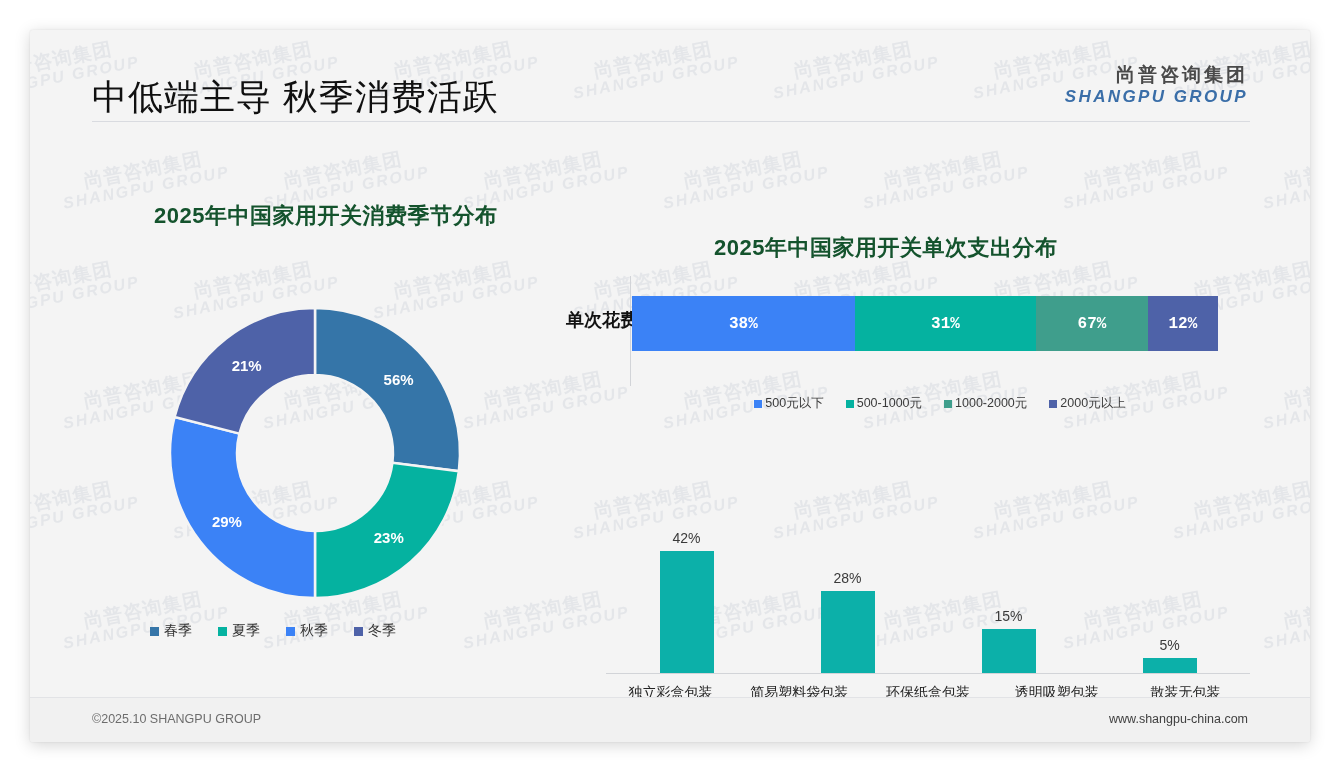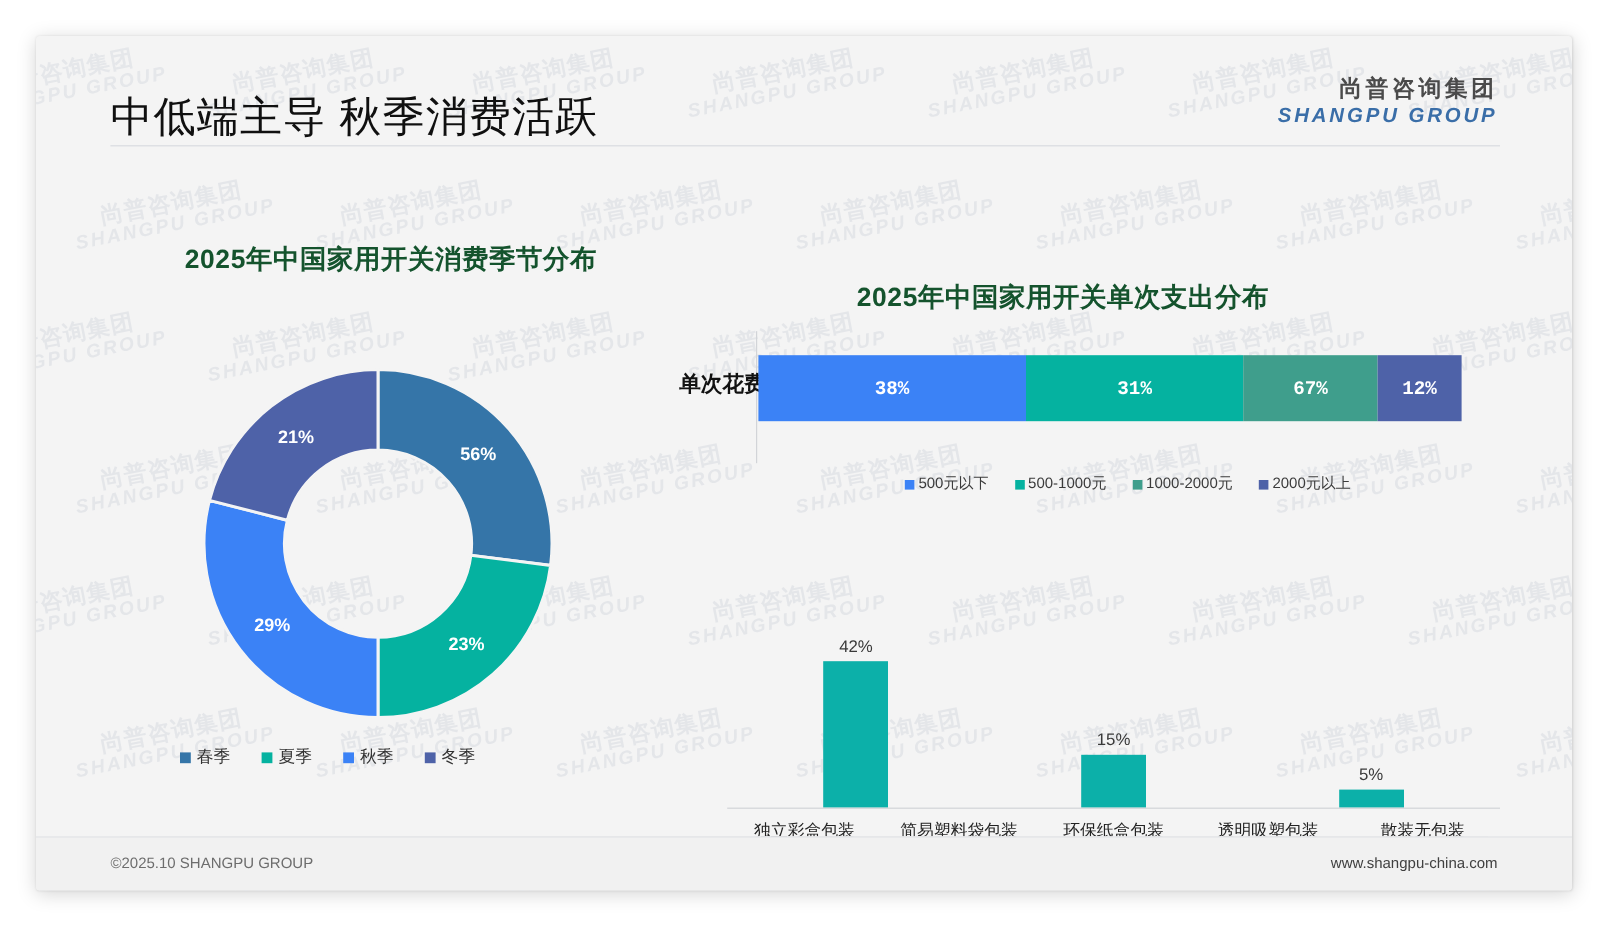--- a/index.html
+++ b/index.html
@@ -445,20 +445,24 @@
       </div>
     </div>
 
   <div id="bars-wrap">
     <div id="bars-plot">
         <div class="bar-col">
           <div class="bar-val">42%</div>
           <div class="bar-rect" style="height:122.5px;background:#0cb0a9"></div>
         </div>
         <div class="bar-col">
+          <div class="bar-val">28%</div>
+          <div class="bar-rect" style="height:81.66666666666667px;background:#0cb0a9"></div>
+        </div>
+        <div class="bar-col">
           <div class="bar-val">15%</div>
           <div class="bar-rect" style="height:43.75px;background:#0cb0a9"></div>
         </div>
         <div class="bar-col">
           <div class="bar-val">5%</div>
           <div class="bar-rect" style="height:14.583333333333334px;background:#0cb0a9"></div>
         </div>
       </div>
     <div id="bars-axis"></div>
     <div id="bars-cats">

